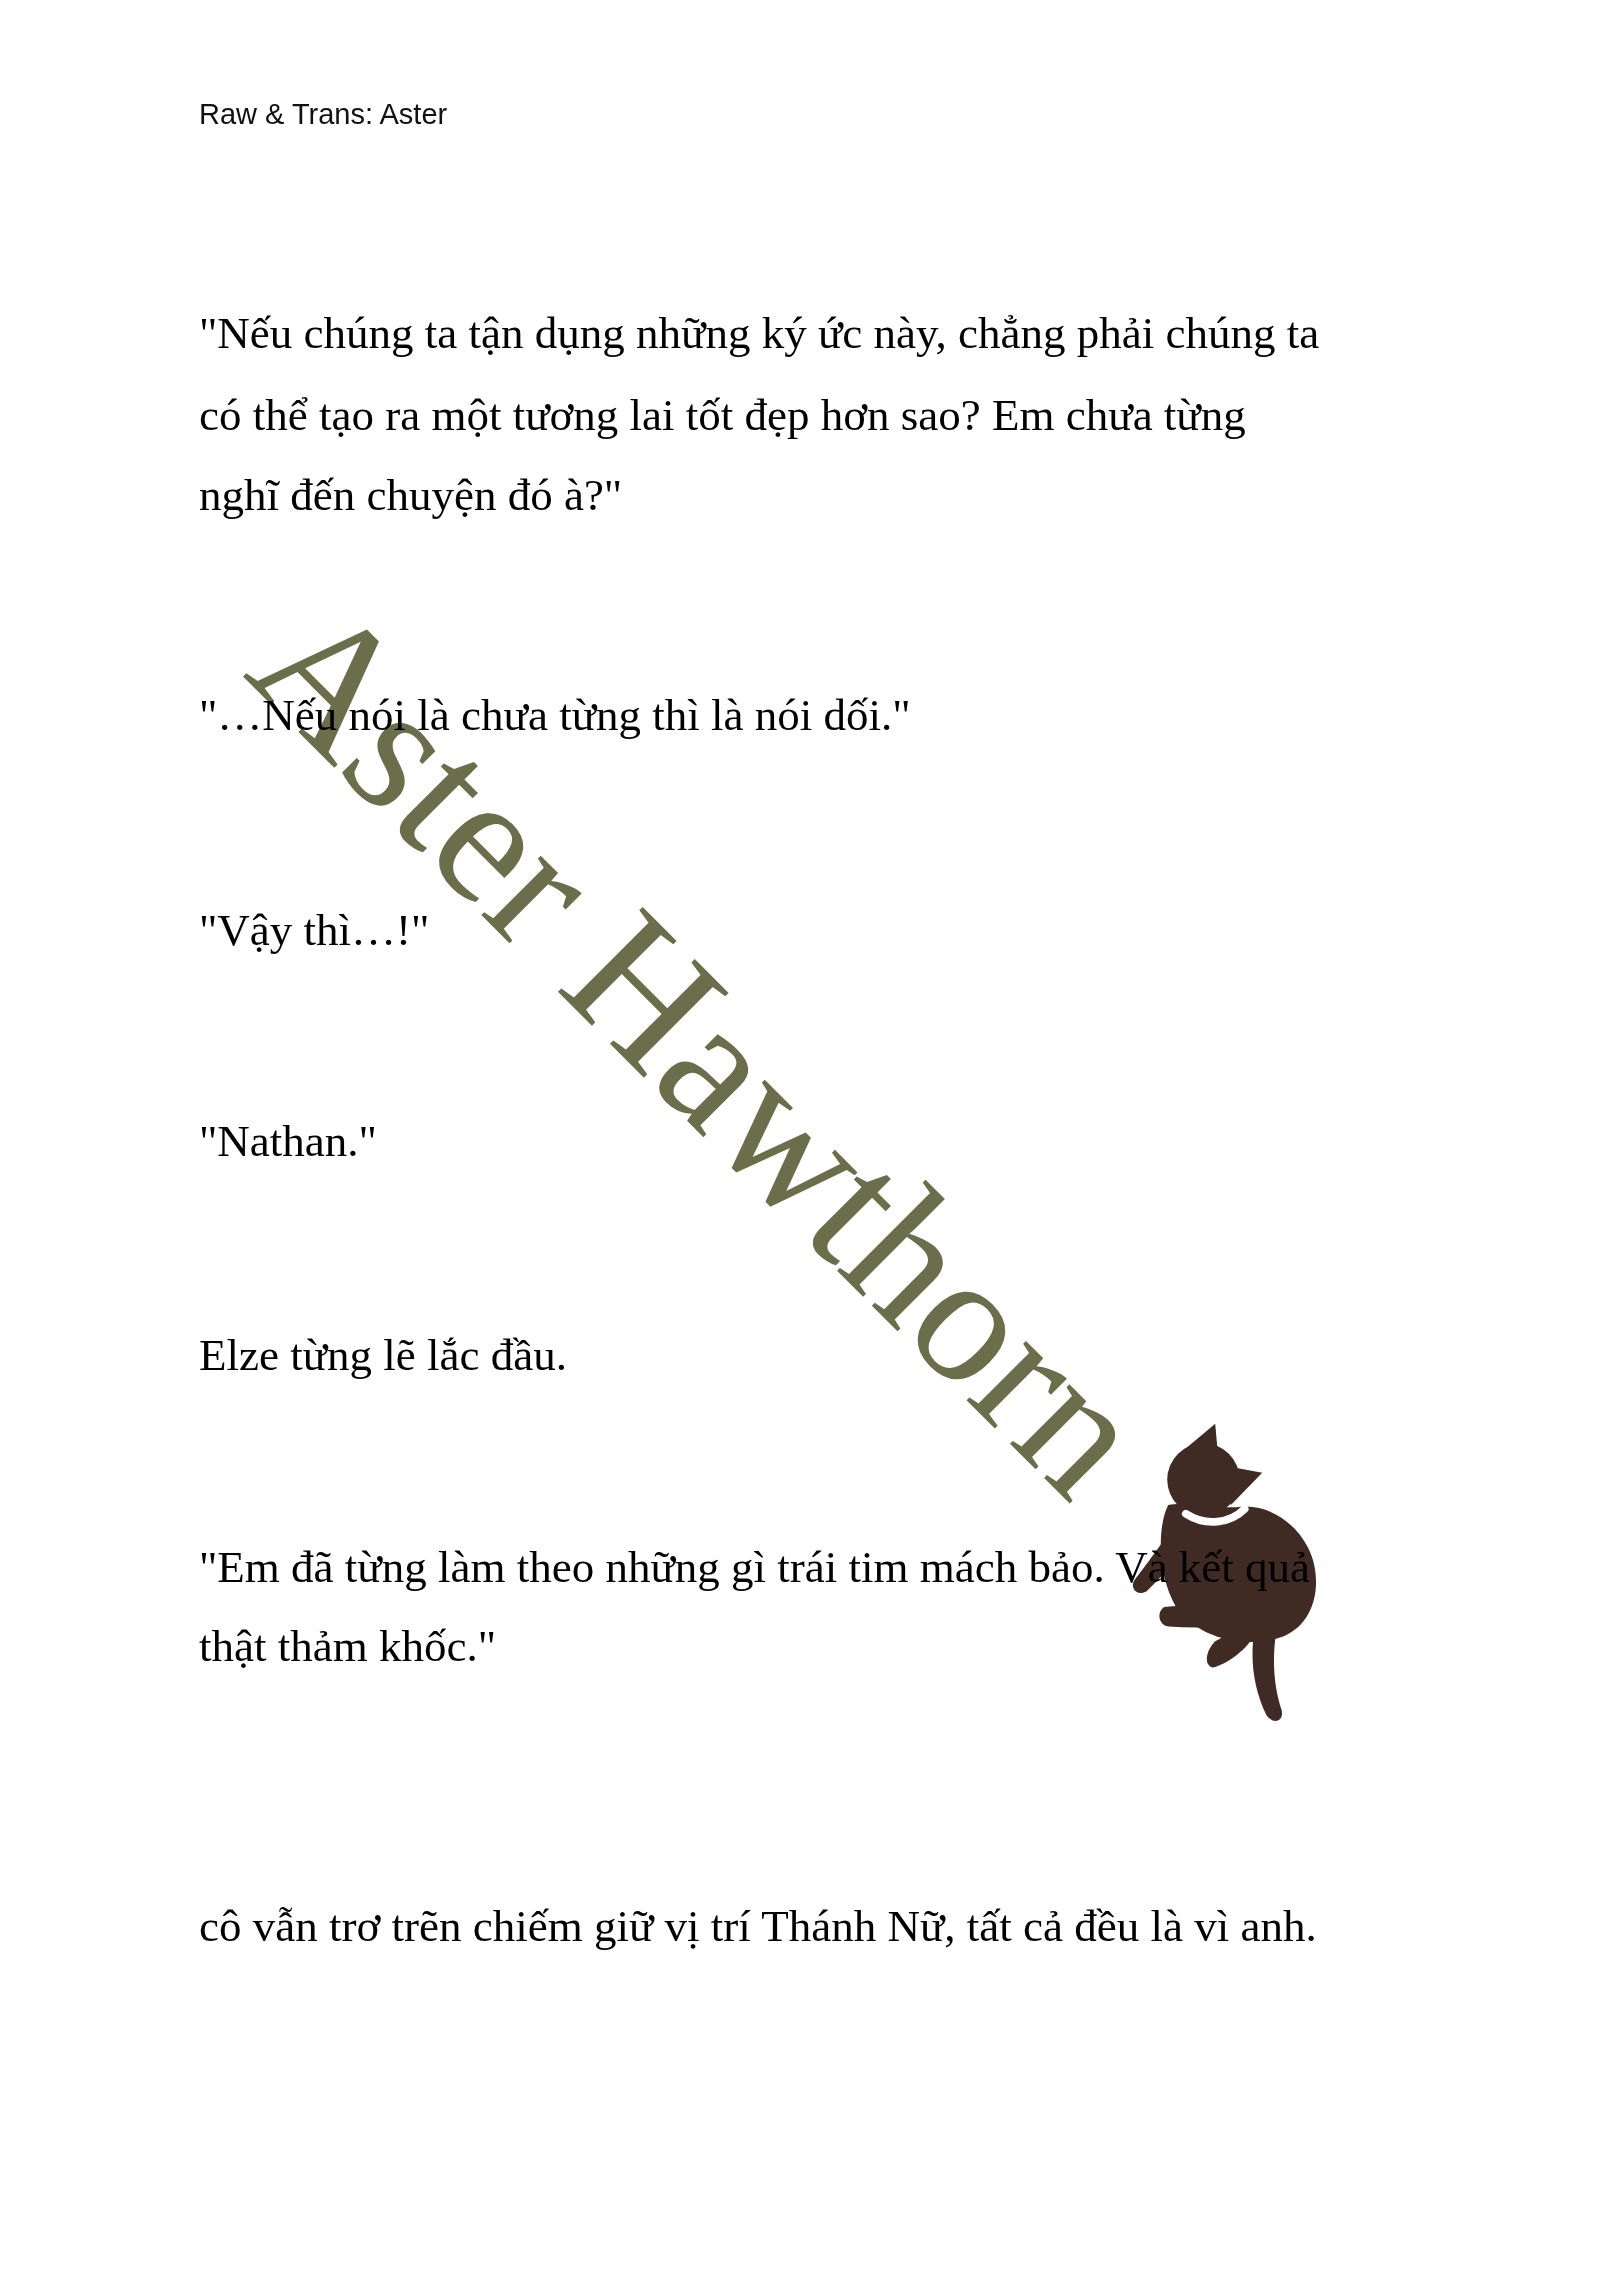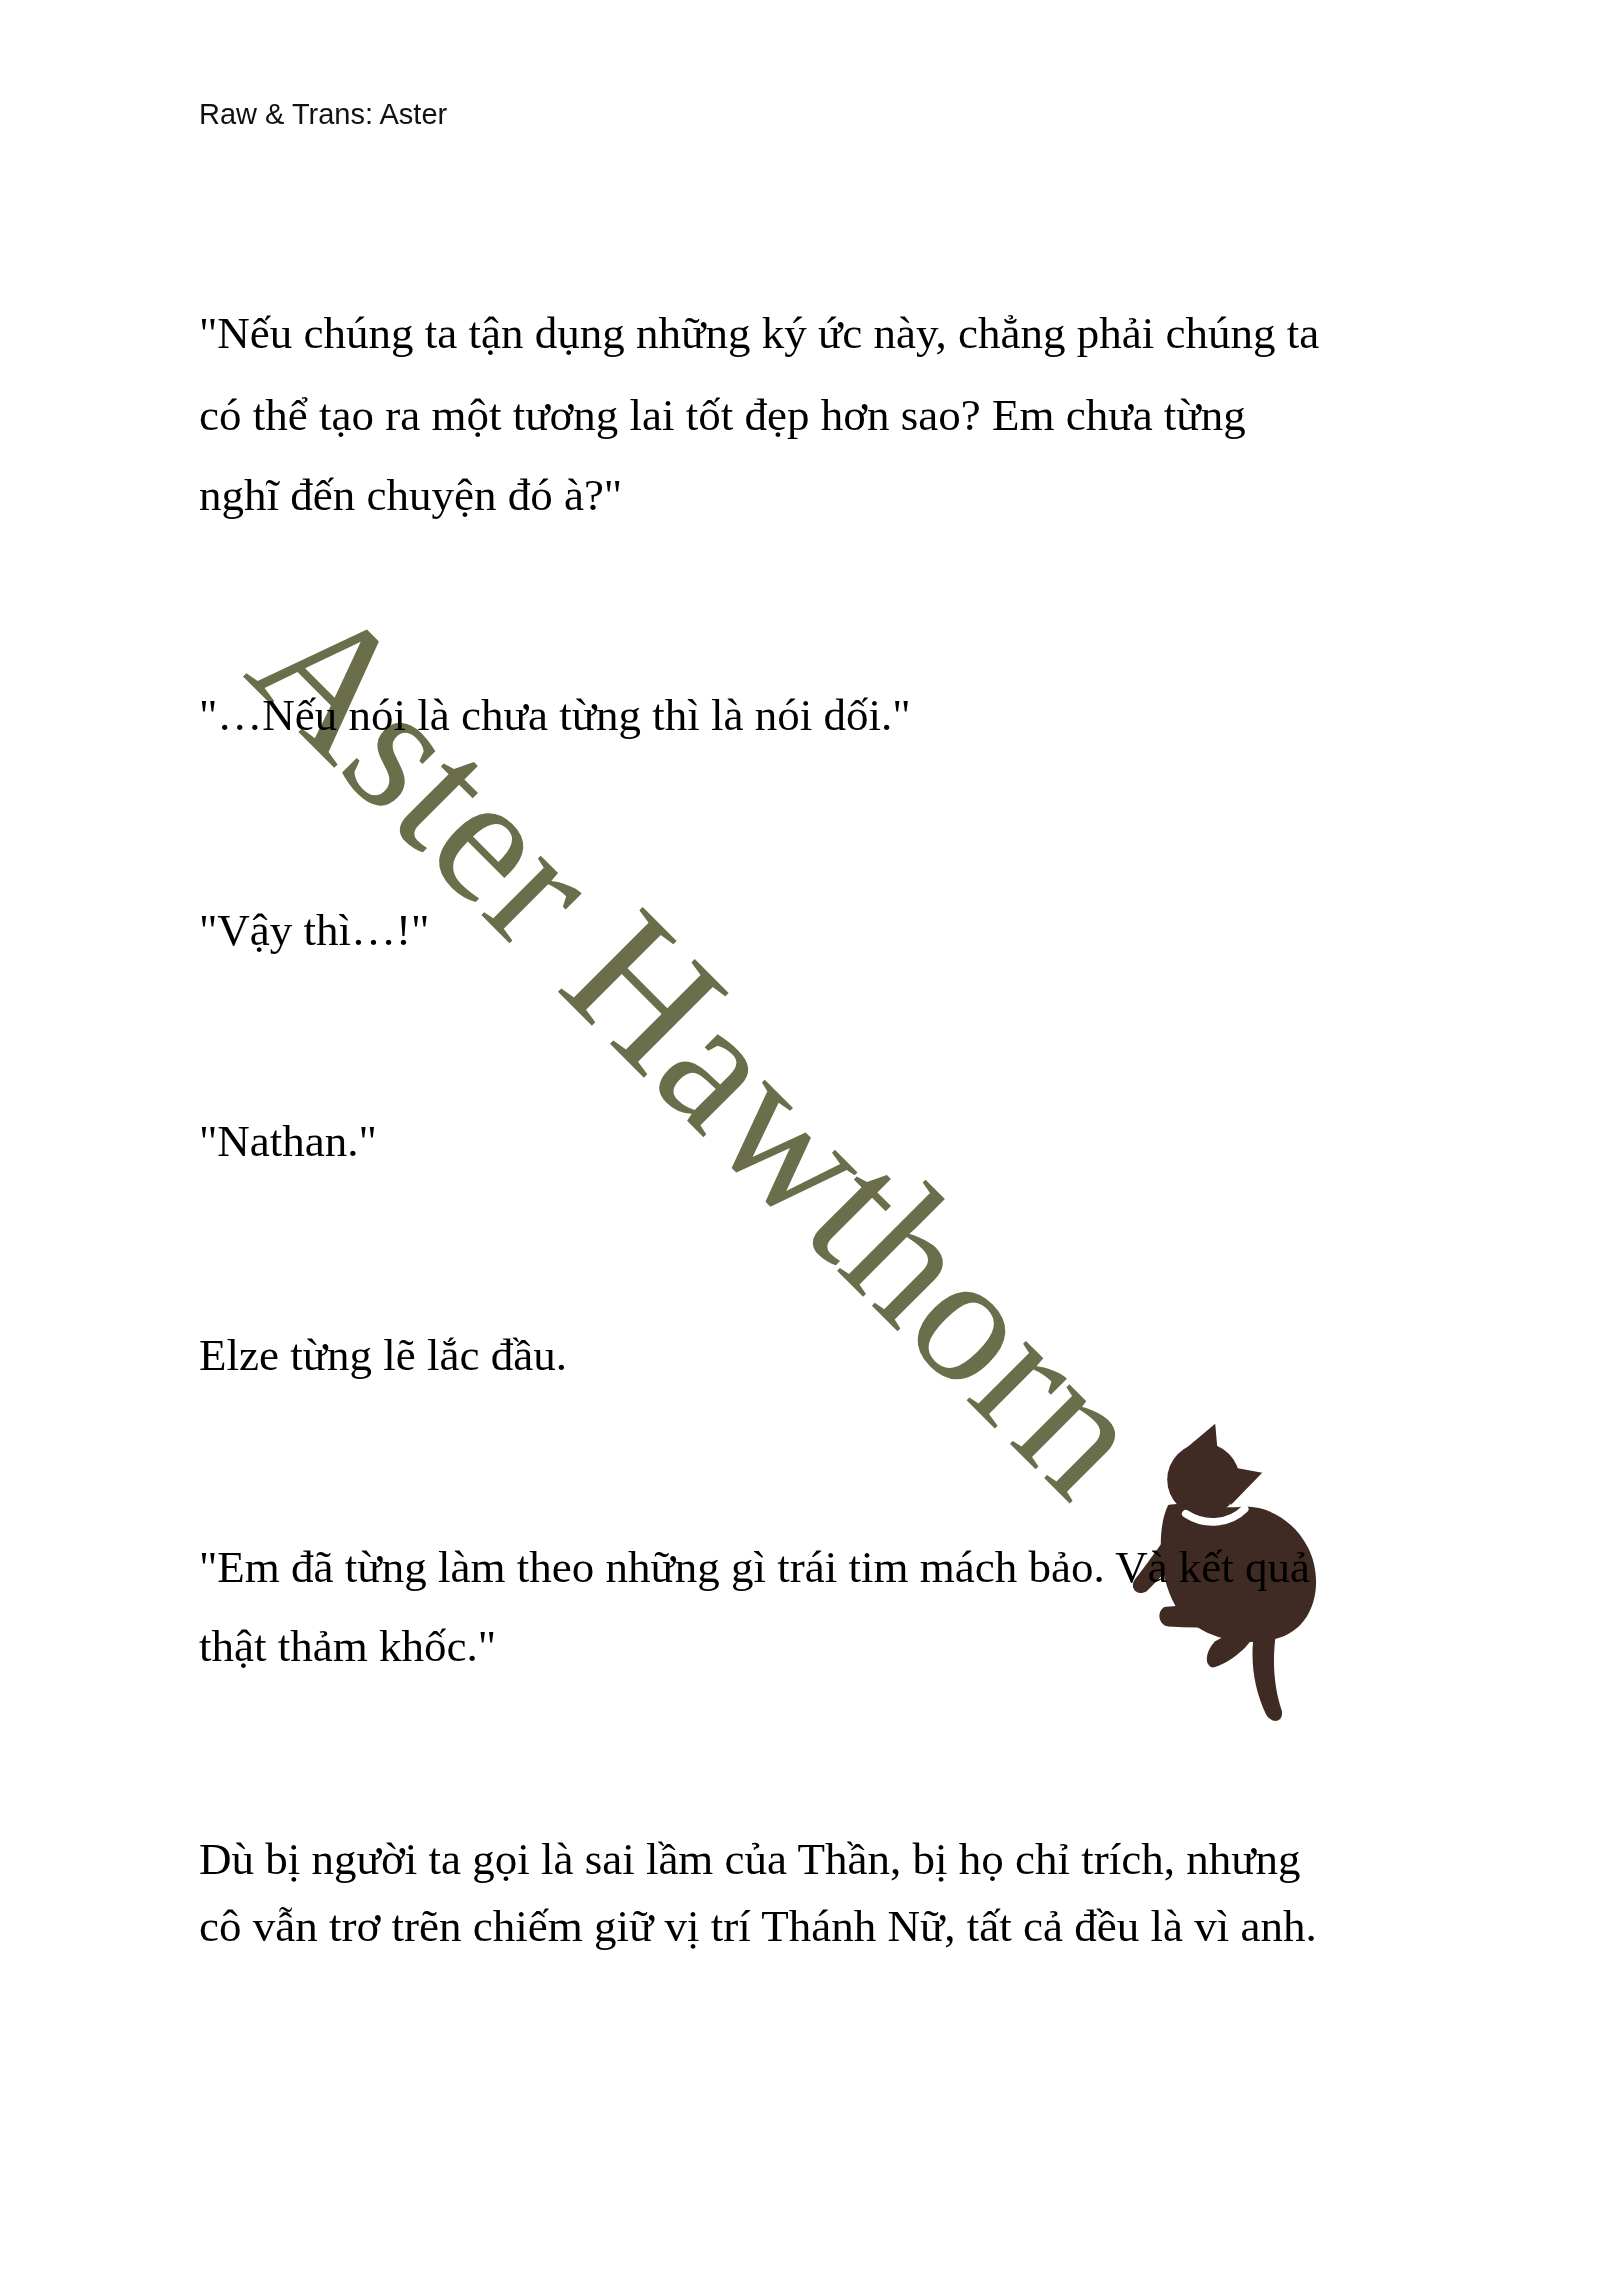--- a/index.html
+++ b/index.html
@@ -106,17 +106,16 @@
 
   <div class="line" style="top:908px">"Vậy thì…!"</div>
 
   <div class="line" style="top:1119px">"Nathan."</div>
 
   <div class="line" style="top:1333px">Elze từng lẽ lắc đầu.</div>
 
   <div class="line" style="top:1545px">"Em đã từng làm theo những gì trái tim mách bảo. Và kết quả</div>
   <div class="line" style="top:1624px">thật thảm khốc."</div>
 
-  <div class="line" style="top:1837px">Dù bị người ta gọi là sai lầm của Thần, bị họ chỉ trích, nhưng</div>
   <div class="line" style="top:1904px">cô vẫn trơ trẽn chiếm giữ vị trí Thánh Nữ, tất cả đều là vì anh.</div>
 
 </div>
 
 
 </body></html>

